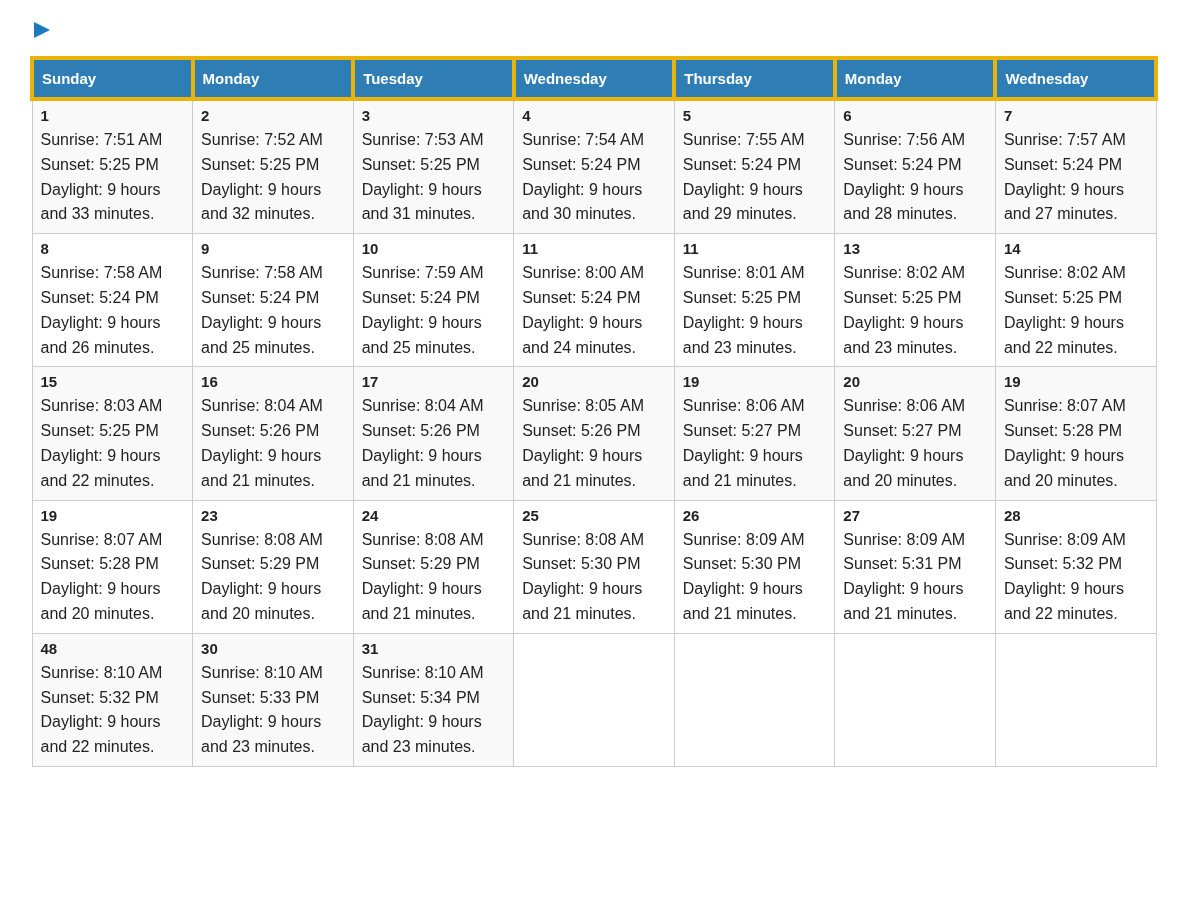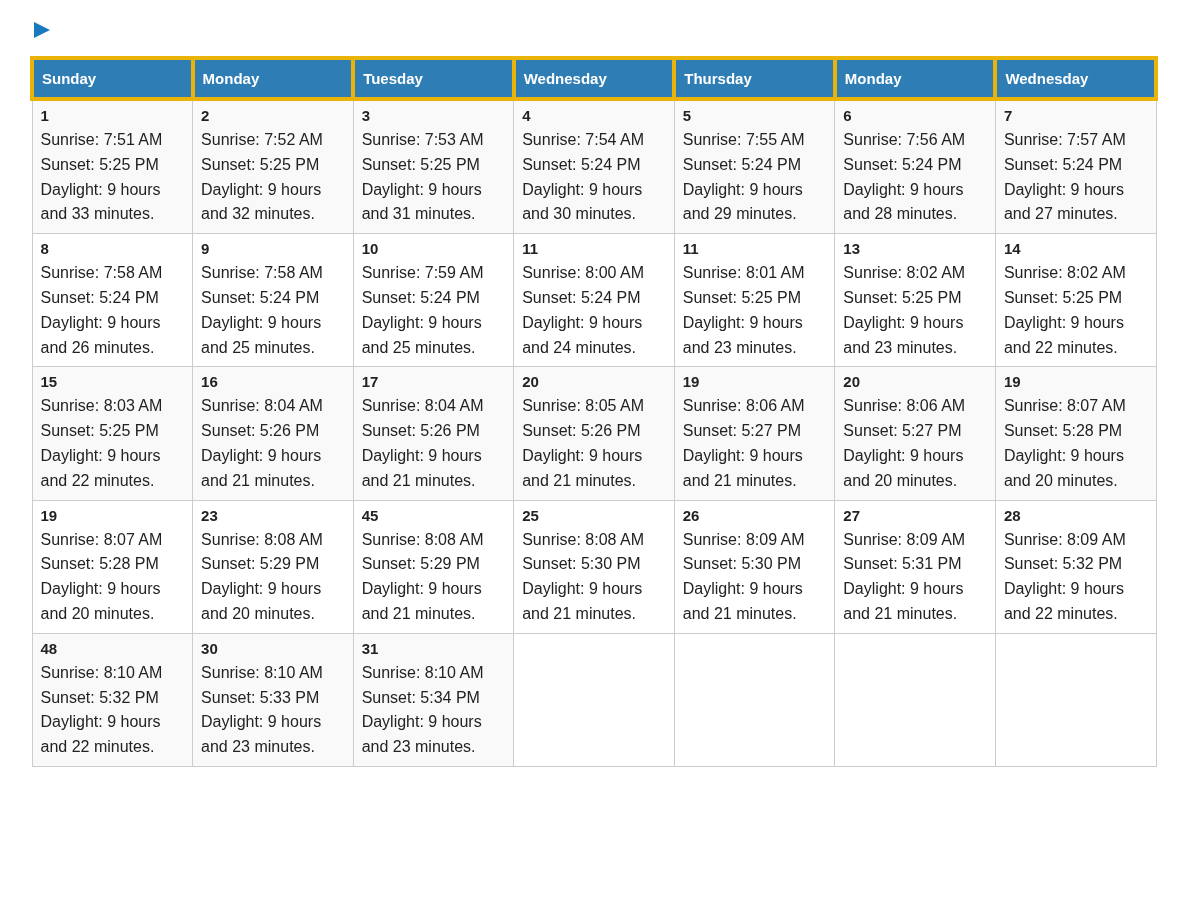--- a/index.html
+++ b/index.html
@@ -229,21 +229,21 @@
       <tr>
         <td>
         <span class="day-num">19</span>
         <span class="day-info">Sunrise: 8:07 AM<br>Sunset: 5:28 PM<br>Daylight: 9 hours<br>and 20 minutes.</span>
       </td>
         <td>
         <span class="day-num">23</span>
         <span class="day-info">Sunrise: 8:08 AM<br>Sunset: 5:29 PM<br>Daylight: 9 hours<br>and 20 minutes.</span>
       </td>
         <td>
-        <span class="day-num">45</span>
+        <span class="day-num">24</span>
         <span class="day-info">Sunrise: 8:08 AM<br>Sunset: 5:29 PM<br>Daylight: 9 hours<br>and 21 minutes.</span>
       </td>
         <td>
         <span class="day-num">25</span>
         <span class="day-info">Sunrise: 8:08 AM<br>Sunset: 5:30 PM<br>Daylight: 9 hours<br>and 21 minutes.</span>
       </td>
         <td>
         <span class="day-num">26</span>
         <span class="day-info">Sunrise: 8:09 AM<br>Sunset: 5:30 PM<br>Daylight: 9 hours<br>and 21 minutes.</span>
       </td>

